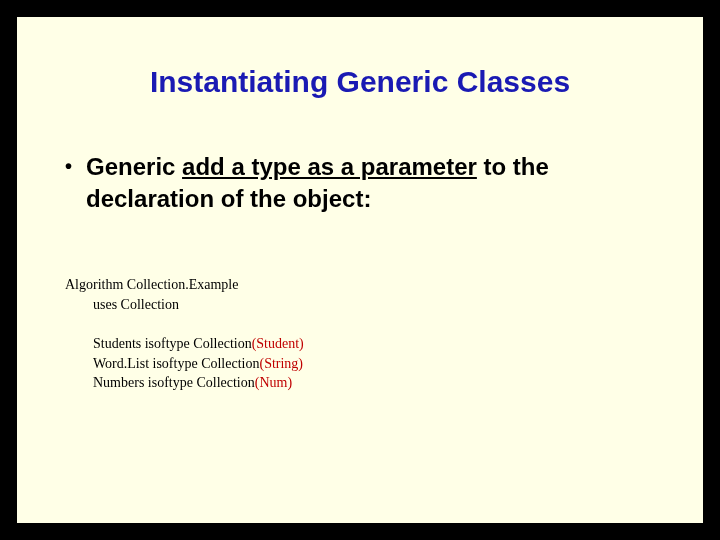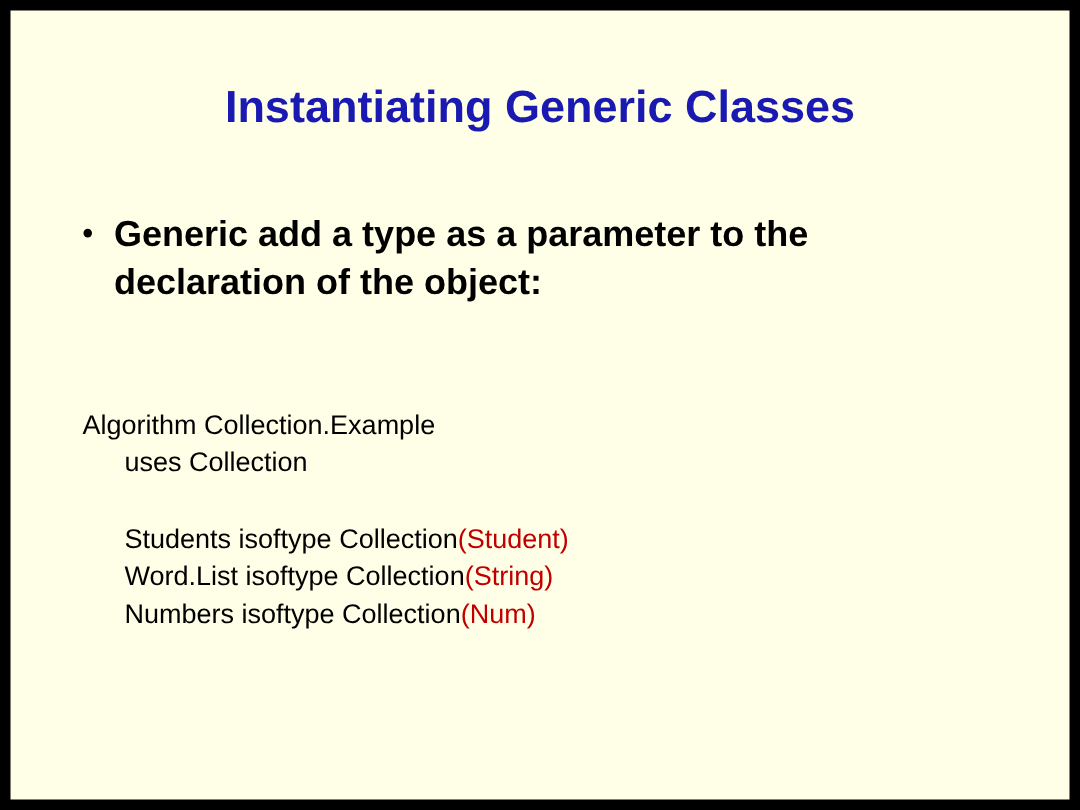--- a/index.html
+++ b/index.html
@@ -8,21 +8,21 @@
     width: 720px;
     height: 540px;
     background: #000;
     font-family: Arial, Helvetica, sans-serif;
   }
   .slide-outer {
     width: 720px;
     height: 540px;
     background: #000;
     box-sizing: border-box;
-    padding: 4px;
+    padding: 14px;
   }
   .slide-inner {
     width: 100%;
     height: 100%;
     background: #ffffe7;
     border: 3px solid #000;
     box-sizing: border-box;
     padding: 30px 40px 40px 40px;
     position: relative;
   }
@@ -43,24 +43,25 @@
     line-height: 1.35;
     margin-left: 8px;
     margin-bottom: 40px;
   }
   .bullet .dot {
     margin-right: 14px;
     margin-top: 2px;
     font-size: 20px;
   }
   .bullet .u {
+    text-decoration: underline;
   }
   .code {
-    font-family: Liberation Sans, sans-serif;
-    font-size: 18px;
+    font-family: Liberation Serif, serif;
+    font-size: 14px;
     color: #000;
     line-height: 1.4;
     margin-left: 8px;
     white-space: pre;
   }
   .code .param {
     color: #c00000;
   }
   .code .indent1 { padding-left: 28px; display: inline-block; }
 </style>

